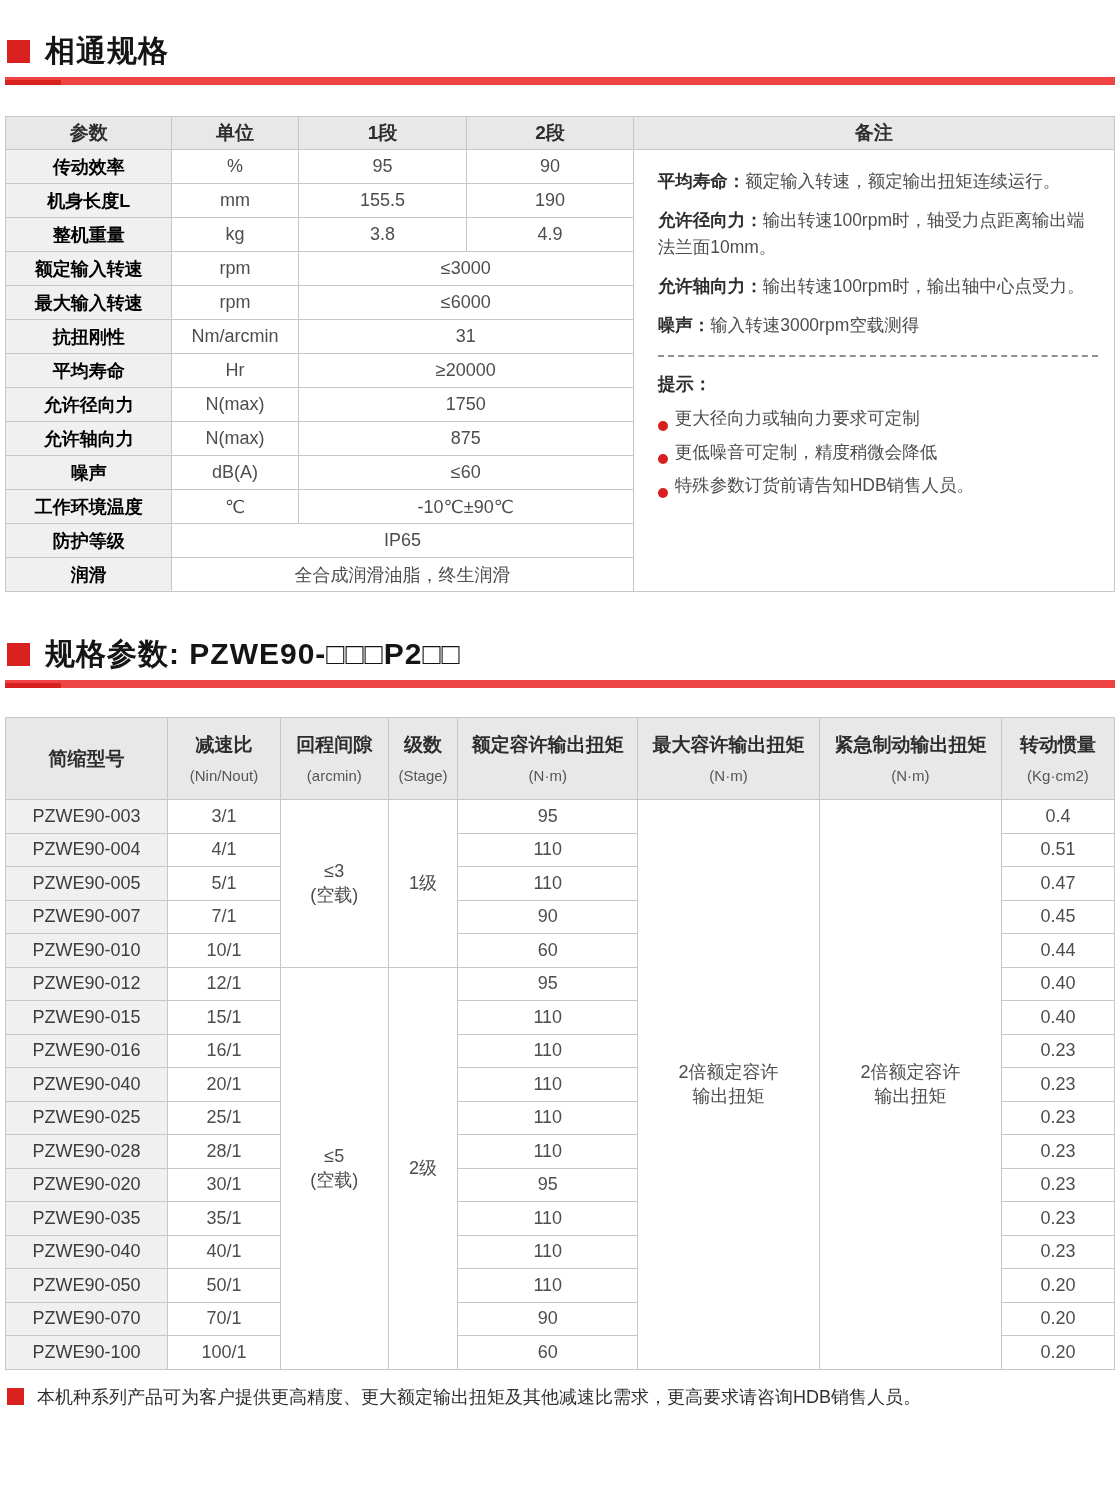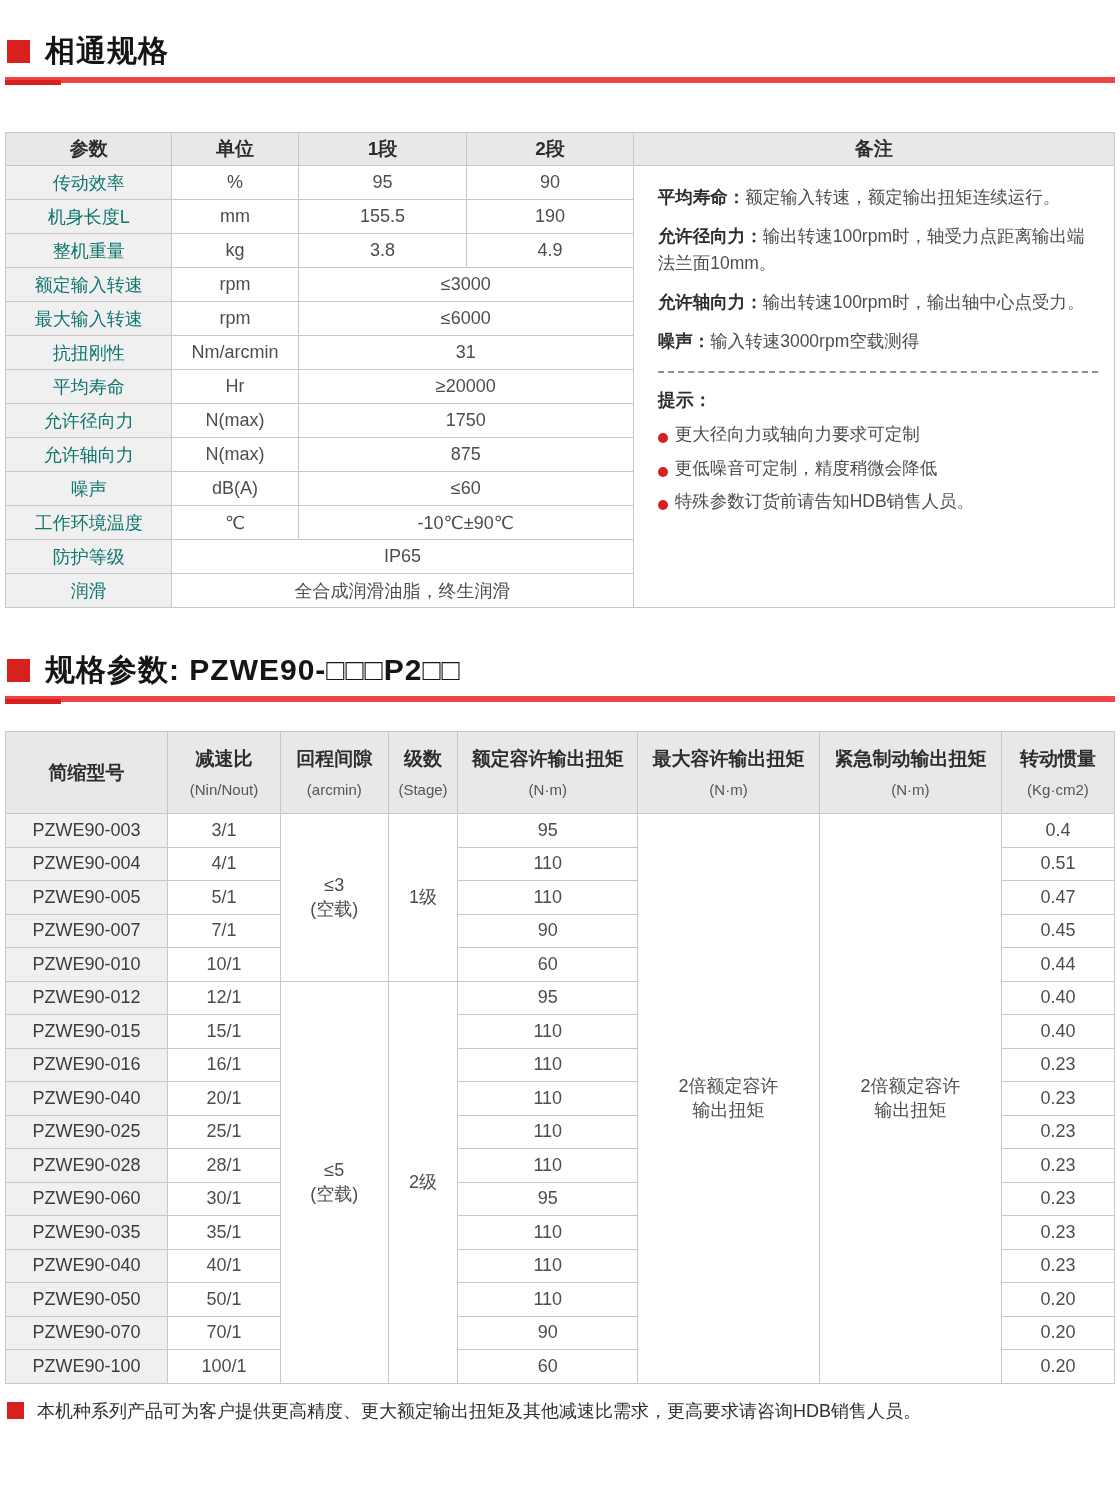--- a/index.html
+++ b/index.html
@@ -10,40 +10,40 @@
     --border:#c6c6cb;
     --text-dark:#2d2d2d;
     --text-value:#4d4d4d;
   }
   *{box-sizing:border-box;}
   html,body{margin:0;padding:0;background:#fff;}
   body{font-family:"Liberation Sans","DejaVu Sans",sans-serif;color:var(--text-dark);}
   .page{width:1120px;min-height:1508px;margin:0 auto;padding:36px 5px 8px 5px;background:#fff;}
 
   
-  .section-head{position:relative;display:flex;align-items:center;gap:15px;border-bottom:6px solid #ef4444;padding:0 0 11px 2px;}
+  .section-head{position:relative;display:flex;align-items:center;gap:15px;border-bottom:8px solid #ef4444;padding:0 0 11px 2px;}
   .section-bullet{width:23px;height:23px;background:var(--accent-red);flex:none;}
   .section-title{font-size:30px;font-weight:bold;color:#151515;letter-spacing:1px;line-height:1;}
   .title-underline-accent{position:absolute;left:0;bottom:-8px;width:56px;height:5px;background:var(--accent-red);}
 
   
   table{width:100%;border-collapse:collapse;table-layout:fixed;}
   th,td{border:1px solid var(--border);text-align:center;padding:2px 6px;}
 
   
-  .spec-table{margin-top:49px;border-radius:12px;}
+  .spec-table{margin-top:31px;border-radius:12px;}
   .spec-table thead th{background:var(--header-bg);font-size:19px;font-weight:bold;color:var(--text-dark);height:33px;}
   .spec-table td{height:34px;font-size:18px;color:var(--text-value);}
-  .spec-table td.label{background:var(--label-bg);font-weight:normal;color:#0f766e;}
+  .spec-table td.label{background:var(--label-bg);font-weight:bold;color:#000000;}
   .spec-table td.remarks{text-align:left;vertical-align:top;padding:18px 16px 8px 24px;background:#fff;}
   .remark-p{font-size:17.5px;line-height:1.5;margin:0 0 13px 0;color:var(--text-value);}
   .remark-p b{color:var(--text-dark);}
   .dashed-sep{border:none;border-top:2px dashed #8f8f96;margin:17px 0 15px 0;}
   .tips-title{font-size:18px;font-weight:bold;color:var(--text-dark);margin:0 0 10px 0;}
-  .tip{display:flex;align-items:center;gap:7px;font-size:17.5px;color:var(--text-value);margin-bottom:9px;line-height:1.4;}
+  .tip{display:flex;align-items:flex-end;gap:7px;font-size:17.5px;color:var(--text-value);margin-bottom:9px;line-height:1.4;}
   .tip-dot{width:10px;height:10px;border-radius:50%;background:var(--accent-red);margin-top:7px;flex:none;}
 
   .section-head.second{margin-top:47px;}
 
   
   .model-table{margin-top:29px;}
   .model-table thead th{background:var(--header-bg);height:82px;padding:4px 2px;}
   .h-title{display:block;font-size:19px;font-weight:bold;color:var(--text-dark);line-height:1.35;}
   .h-unit{display:block;font-size:15px;font-weight:normal;color:#55555a;line-height:1.3;margin-top:8px;}
   .model-table tbody td{height:33.5px;font-size:18px;color:var(--text-value);}
@@ -305,21 +305,21 @@
         <td>110</td>
         <td>0.23</td>
       </tr>
       <tr>
         <td class="model">PZWE90-028</td>
         <td>28/1</td>
         <td>110</td>
         <td>0.23</td>
       </tr>
       <tr>
-        <td class="model">PZWE90-060</td>
+        <td class="model">PZWE90-020</td>
         <td>30/1</td>
         <td>95</td>
         <td>0.23</td>
       </tr>
       <tr>
         <td class="model">PZWE90-035</td>
         <td>35/1</td>
         <td>110</td>
         <td>0.23</td>
       </tr>

